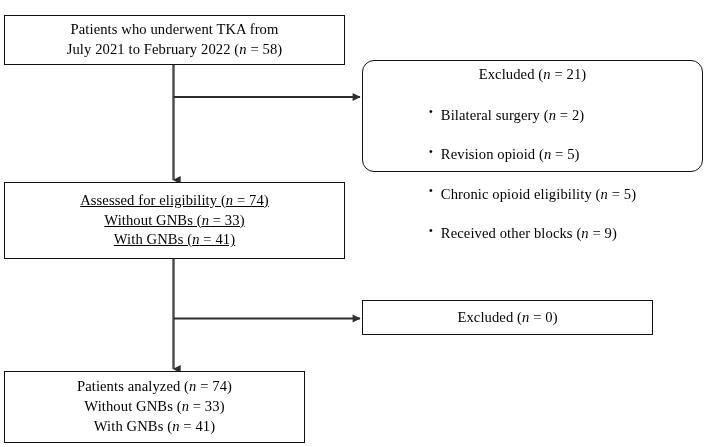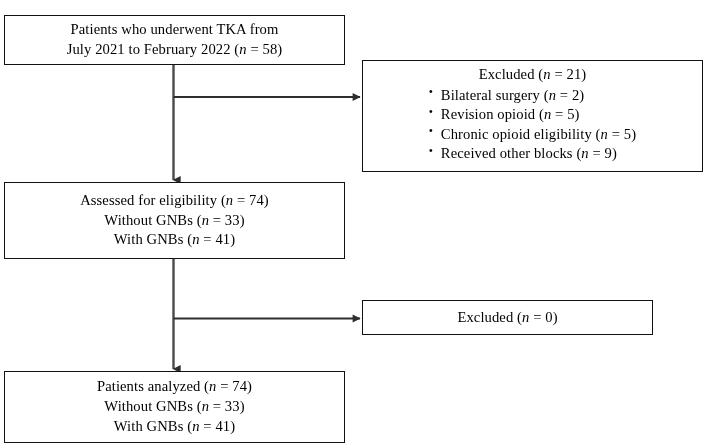--- a/index.html
+++ b/index.html
@@ -32,37 +32,38 @@
   }
   .node .line {
     white-space: nowrap;
   }
   .ital {
     font-style: italic;
   }
   
   #box-enrolled  { left: 4px;   top: 3px;   width: 341px; height: 50px; margin-top: 12px; }
   #box-excluded1 { left: 362px; top: 60px;  width: 341px; height: 112px;
-                   justify-content: flex-start; padding-top: 4px; }
-  #box-assessed  { left: 4px;   top: 182px; width: 341px; height: 77px; }
+                   justify-content: flex-start; padding-top: 4px; border-radius: 12px; }
+  #box-assessed  { left: 4px;   top: 182px; width: 341px; height: 77px; text-decoration: underline; }
   #box-excluded2 { left: 362px; top: 300px; width: 291px; height: 35px; }
-  #box-analyzed  { left: 4px;   top: 371px; width: 341px; height: 72px; }
+  #box-analyzed  { left: 4px;   top: 371px; width: 301px; height: 72px; }
 
   .bullets {
     margin: 1px 0 0 0;
     padding: 0;
     list-style: none;
     text-align: left;
     font-size: 14.6px;
     line-height: 1.33;
   }
   .bullets li {
     white-space: nowrap;
     position: relative;
     padding-left: 12px;
+    margin-top: 20px;
   }
   .bullets li::before {
     content: "\2022";
     position: absolute;
     left: 0;
     top: -0.5px;
     font-size: 12px;
   }
 
   

